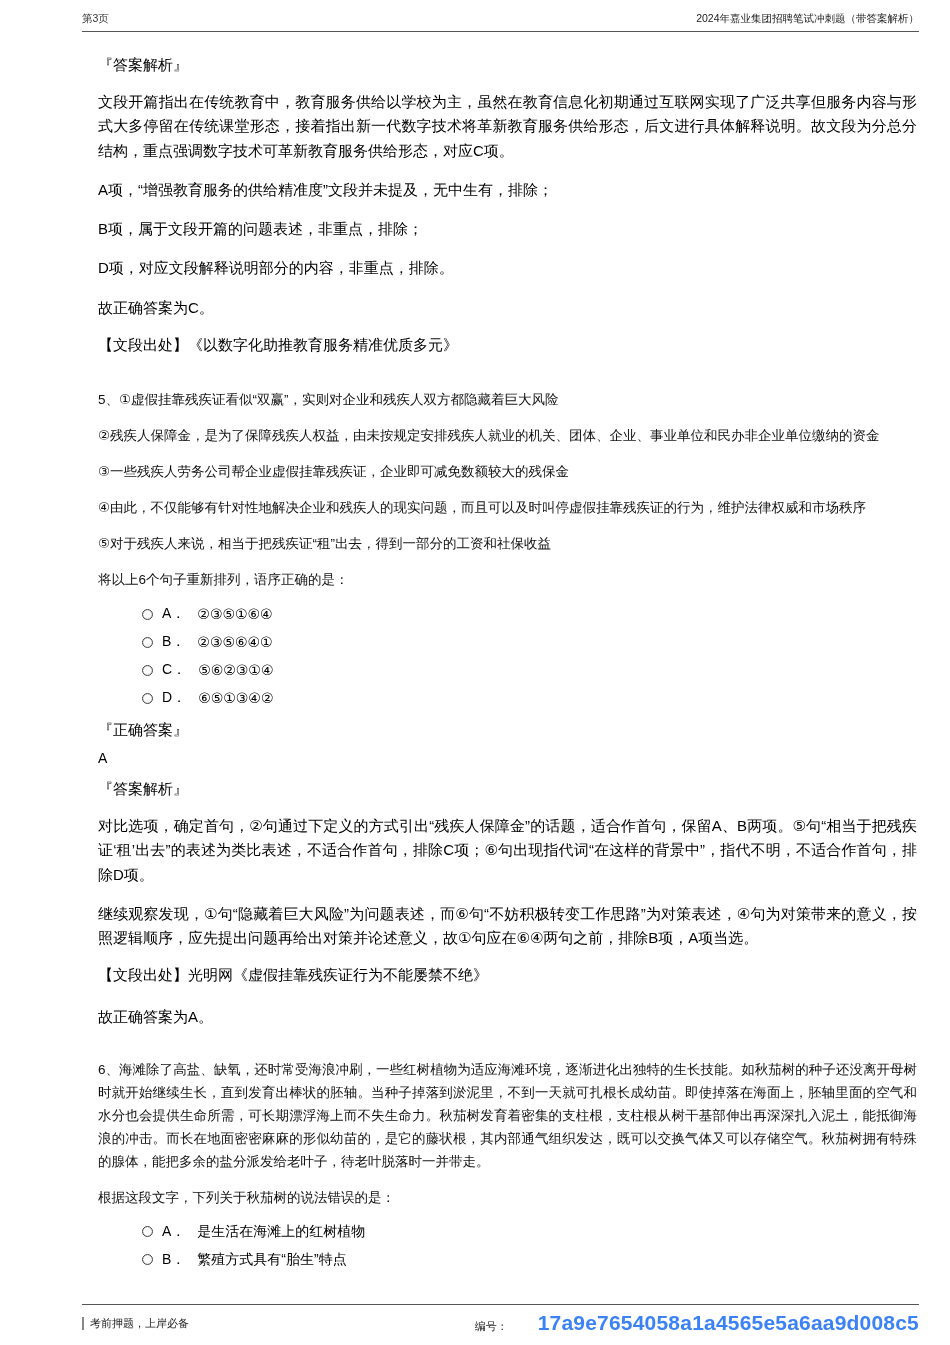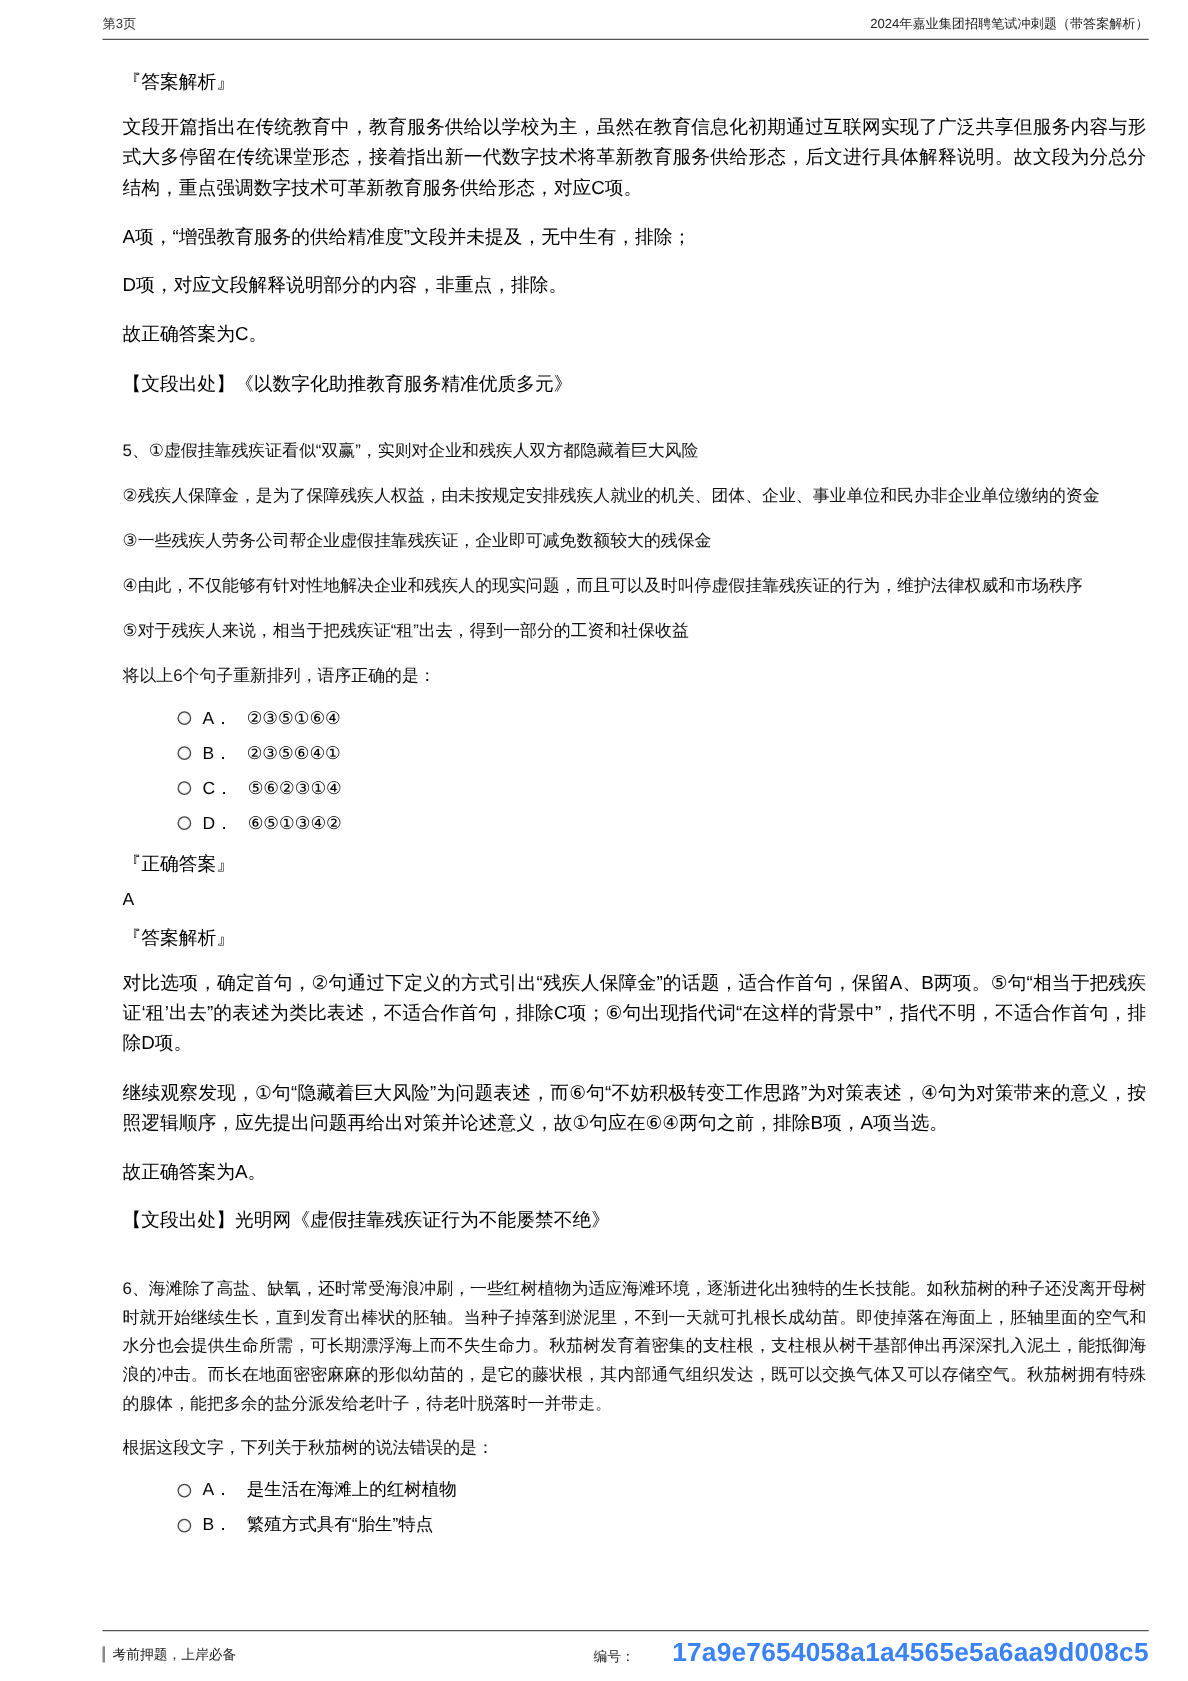--- a/index.html
+++ b/index.html
@@ -16,21 +16,21 @@
     border-bottom:1px solid #555;
     font-size:10.5px;color:#333;
   }
   .header-title{color:#222;}
   .doc-body{
     position:absolute;top:42px;left:56px;right:40px;bottom:46px;
     overflow:hidden;
   }
   .bracket{font-size:15px;margin:14px 0 10px;}
   .para{font-size:15px;line-height:1.62;margin:15px 0;text-align:justify;}
-  .source{text-align:left;}
+  .source{text-align:left;font-family:Liberation Mono, monospace;}
   .qpara{font-size:13.5px;line-height:1.7;margin:13px 0;text-align:justify;color:#111;}
   .qfirst{margin-top:30px;}
   .answer{font-size:14px;margin:2px 0 8px;}
   .options{margin:4px 0 10px 44px;}
   .option-row{display:flex;align-items:center;margin:10px 0;font-size:14px;}
   .radio{
     display:inline-block;width:9px;height:9px;border:1px solid #444;
     border-radius:50%;margin-right:9px;flex:0 0 auto;background:#fdfdfd;
     box-shadow:inset 0 0 1px #999;
   }
@@ -54,20 +54,21 @@
 <div class="page">
   <div class="header">
     <span>第3页</span>
     <span class="header-title">2024年嘉业集团招聘笔试冲刺题（带答案解析）</span>
   </div>
 
   <div class="doc-body">
       <div class="bracket">『答案解析』</div>
       <div class="para">文段开篇指出在传统教育中，教育服务供给以学校为主，虽然在教育信息化初期通过互联网实现了广泛共享但服务内容与形式大多停留在传统课堂形态，接着指出新一代数字技术将革新教育服务供给形态，后文进行具体解释说明。故文段为分总分结构，重点强调数字技术可革新教育服务供给形态，对应C项。</div>
       <div class="para">A项，“增强教育服务的供给精准度”文段并未提及，无中生有，排除；</div>
+      <div class="para">B项，属于文段开篇的问题表述，非重点，排除；</div>
       <div class="para">D项，对应文段解释说明部分的内容，非重点，排除。</div>
       <div class="para">故正确答案为C。</div>
       <div class="para source">【文段出处】《以数字化助推教育服务精准优质多元》</div>
       <div class="qpara qfirst">5、①虚假挂靠残疾证看似“双赢”，实则对企业和残疾人双方都隐藏着巨大风险</div>
       <div class="qpara">②残疾人保障金，是为了保障残疾人权益，由未按规定安排残疾人就业的机关、团体、企业、事业单位和民办非企业单位缴纳的资金</div>
       <div class="qpara">③一些残疾人劳务公司帮企业虚假挂靠残疾证，企业即可减免数额较大的残保金</div>
       <div class="qpara">④由此，不仅能够有针对性地解决企业和残疾人的现实问题，而且可以及时叫停虚假挂靠残疾证的行为，维护法律权威和市场秩序</div>
       <div class="qpara">⑤对于残疾人来说，相当于把残疾证“租”出去，得到一部分的工资和社保收益</div>
       <div class="qpara">将以上6个句子重新排列，语序正确的是：</div>
       <div class="options">
@@ -90,22 +91,22 @@
           <span class="radio"></span>
           <span class="opt-label">D．</span>
           <span class="opt-text">⑥⑤①③④②</span>
         </div>
       </div>
       <div class="bracket">『正确答案』</div>
       <div class="answer">A</div>
       <div class="bracket">『答案解析』</div>
       <div class="para">对比选项，确定首句，②句通过下定义的方式引出“残疾人保障金”的话题，适合作首句，保留A、B两项。⑤句“相当于把残疾证‘租’出去”的表述为类比表述，不适合作首句，排除C项；⑥句出现指代词“在这样的背景中”，指代不明，不适合作首句，排除D项。</div>
       <div class="para">继续观察发现，①句“隐藏着巨大风险”为问题表述，而⑥句“不妨积极转变工作思路”为对策表述，④句为对策带来的意义，按照逻辑顺序，应先提出问题再给出对策并论述意义，故①句应在⑥④两句之前，排除B项，A项当选。</div>
+      <div class="para source">【文段出处】光明网《虚假挂靠残疾证行为不能屡禁不绝》</div>
       <div class="para">故正确答案为A。</div>
-      <div class="para source">【文段出处】光明网《虚假挂靠残疾证行为不能屡禁不绝》</div>
       <div class="qpara qfirst">6、海滩除了高盐、缺氧，还时常受海浪冲刷，一些红树植物为适应海滩环境，逐渐进化出独特的生长技能。如秋茄树的种子还没离开母树时就开始继续生长，直到发育出棒状的胚轴。当种子掉落到淤泥里，不到一天就可扎根长成幼苗。即使掉落在海面上，胚轴里面的空气和水分也会提供生命所需，可长期漂浮海上而不失生命力。秋茄树发育着密集的支柱根，支柱根从树干基部伸出再深深扎入泥土，能抵御海浪的冲击。而长在地面密密麻麻的形似幼苗的，是它的藤状根，其内部通气组织发达，既可以交换气体又可以存储空气。秋茄树拥有特殊的腺体，能把多余的盐分派发给老叶子，待老叶脱落时一并带走。</div>
       <div class="qpara">根据这段文字，下列关于秋茄树的说法错误的是：</div>
       <div class="options">
         <div class="option-row">
           <span class="radio"></span>
           <span class="opt-label">A．</span>
           <span class="opt-text">是生活在海滩上的红树植物</span>
         </div>
         <div class="option-row">
           <span class="radio"></span>

